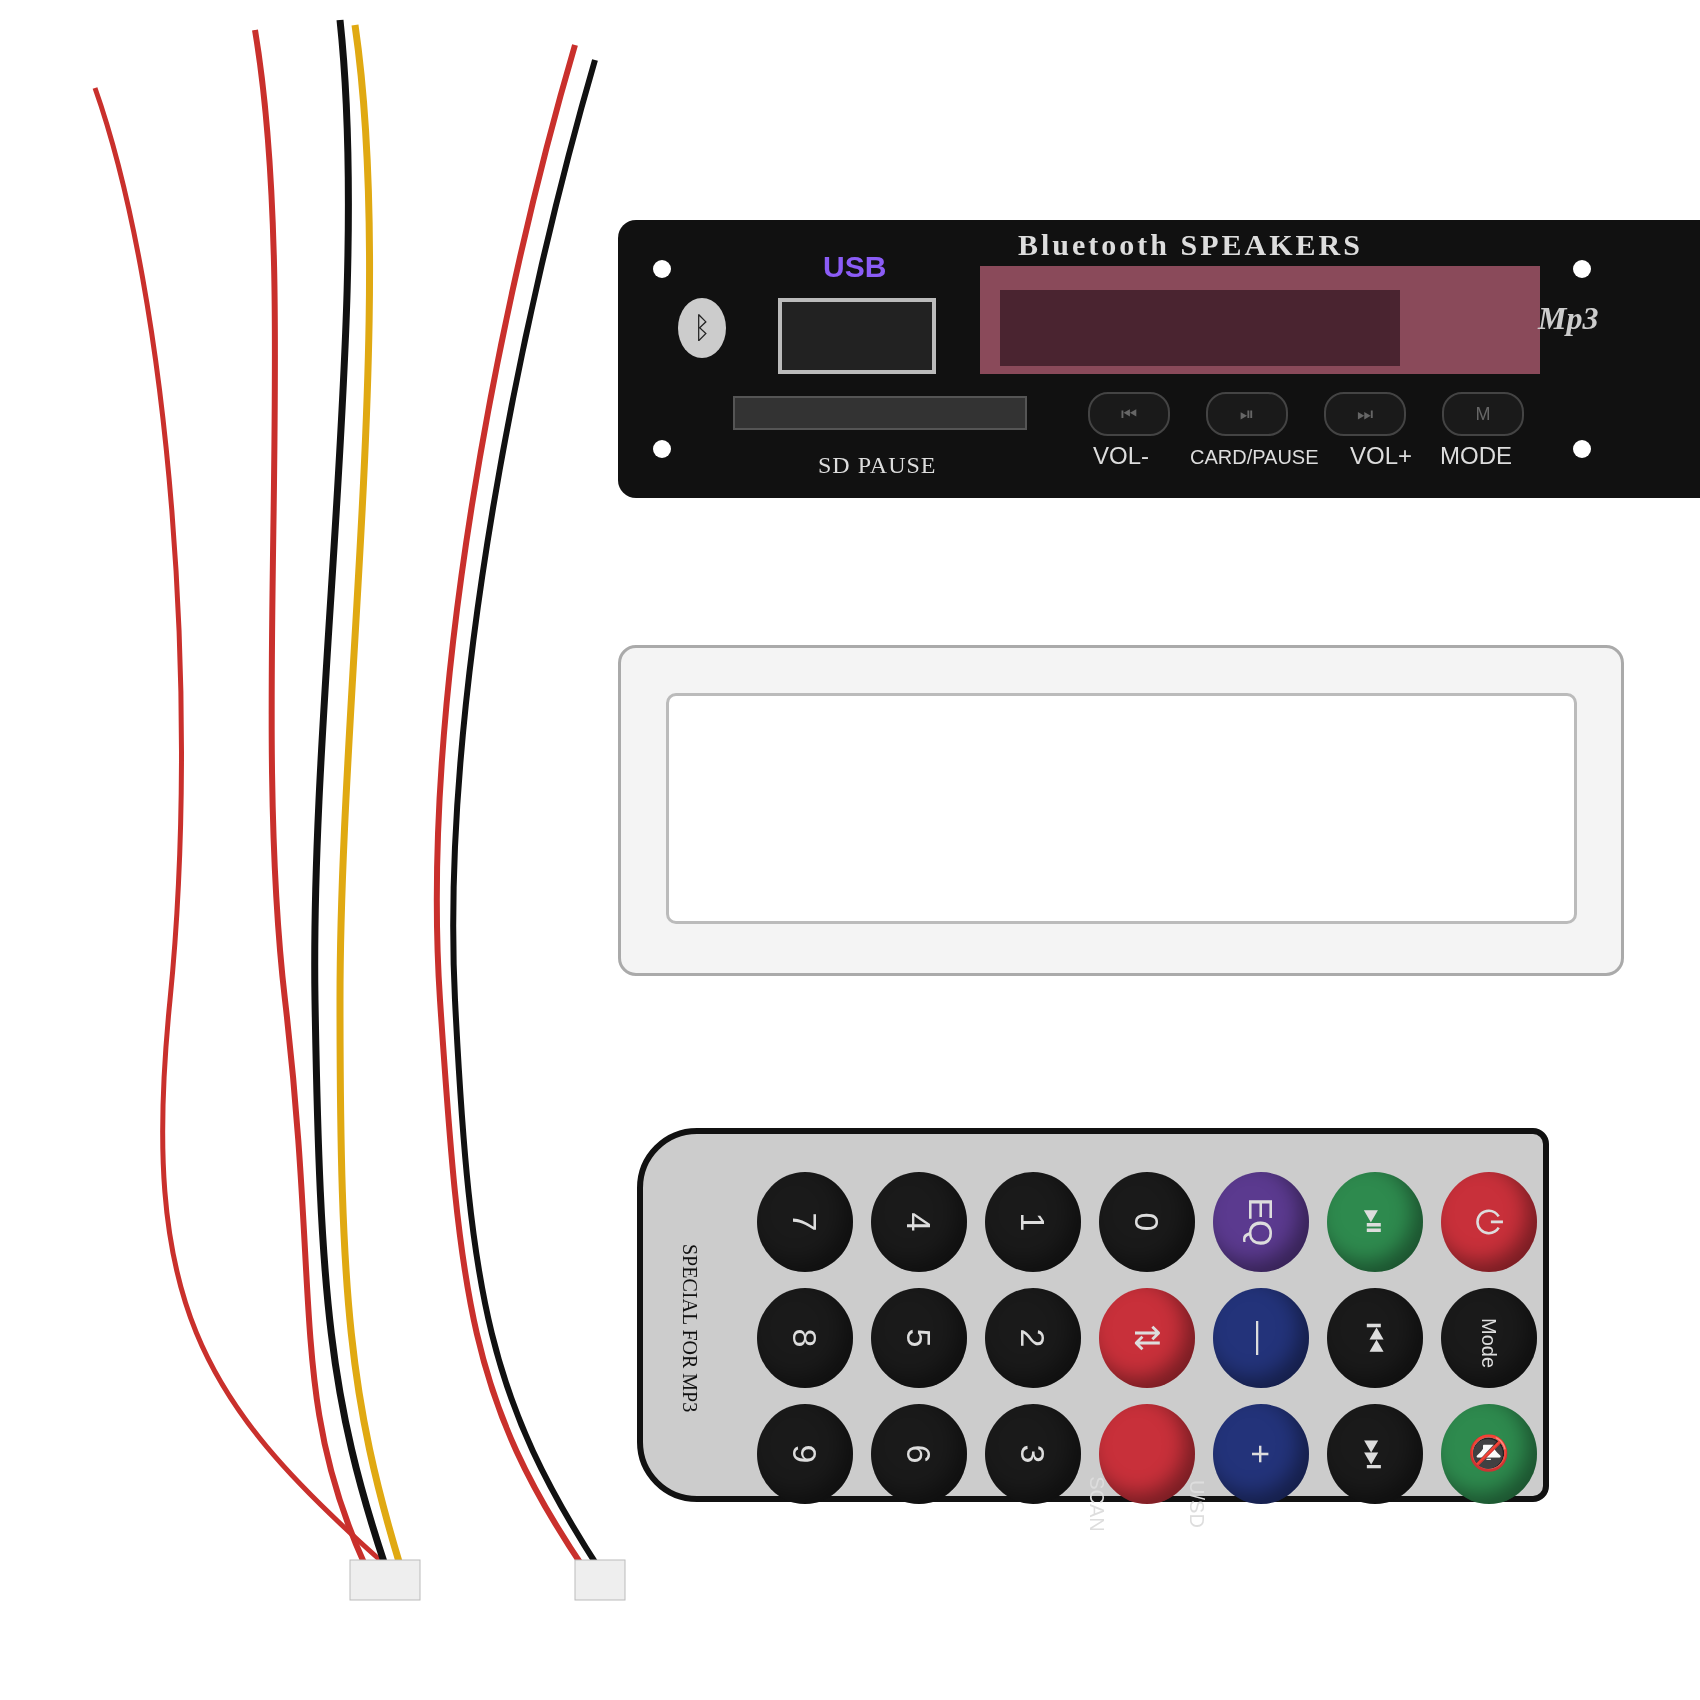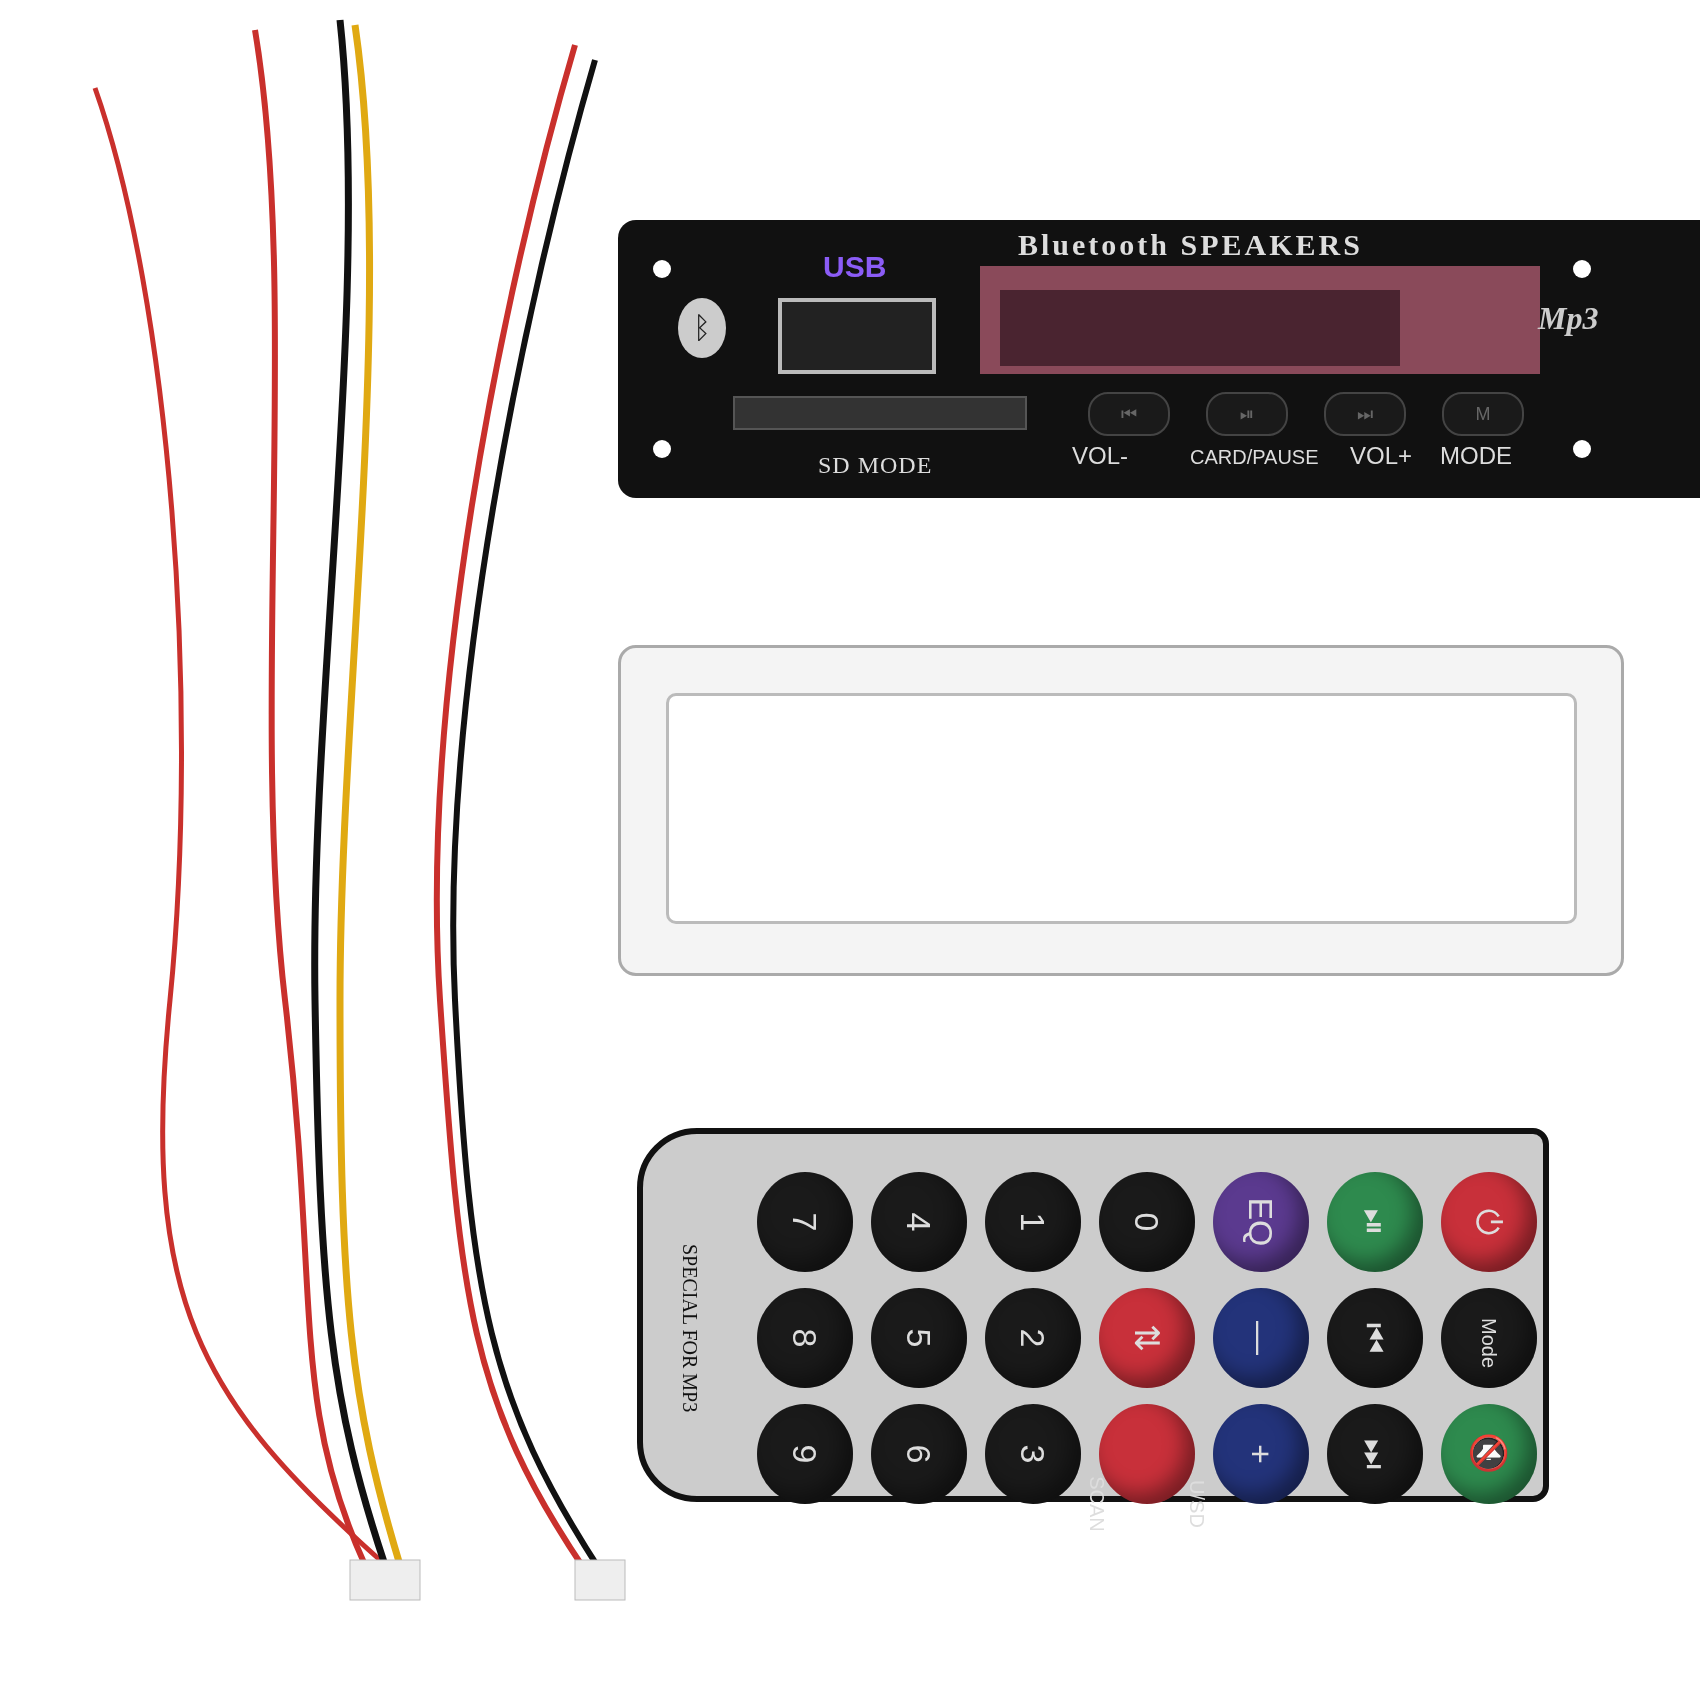--- a/index.html
+++ b/index.html
@@ -46,26 +46,26 @@
       <div class="hole" style="left:955px;top:220px"></div>
 <div class="title">Bluetooth SPEAKERS</div>
 <div class="usbl">USB</div>
 <div class="usb"></div>
 <div class="bt">ᛒ</div>
 <div class="lcd">
         <div class="lcd2"></div>
       </div>
 <div class="mp3">Mp3</div>
 <div class="sd"></div>
-<div class="sdl">SD MODE</div>
+<div class="sdl">SD PAUSE</div>
 <div class="btn" style="left:470px">⏮</div>
 <div class="btn" style="left:588px">⏯</div>
 <div class="btn" style="left:706px">⏭</div>
 <div class="btn" style="left:824px">M</div>
-<div class="bl" style="left:454px">VOL-</div>
+<div class="bl" style="left:475px">VOL-</div>
 <div class="bl" style="left:572px;font-size:20px;top:226px">CARD/PAUSE</div>
 <div class="bl" style="left:732px">VOL+</div>
 <div class="bl" style="left:822px">MODE</div>
 </div>
 <div class="frame">
       <div class="frin"></div>
     </div>
 <div class="remote">
 <div class="spec">SPECIAL FOR MP3</div>
 <div id="keys">

